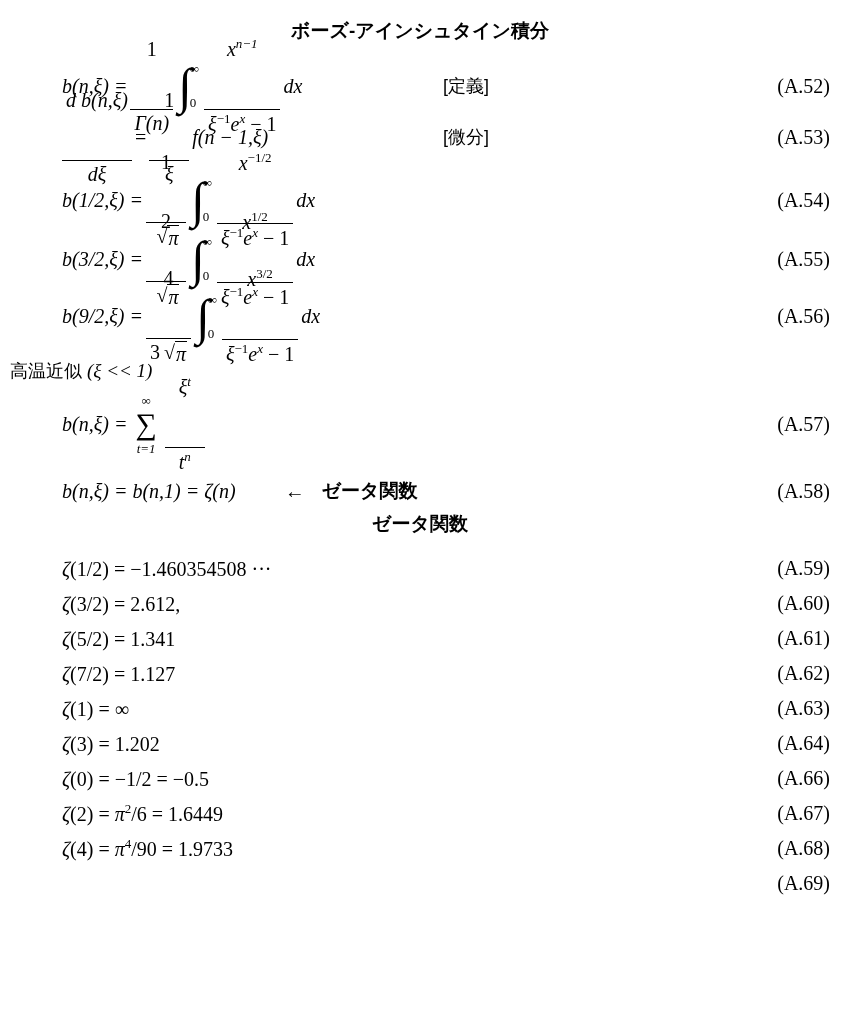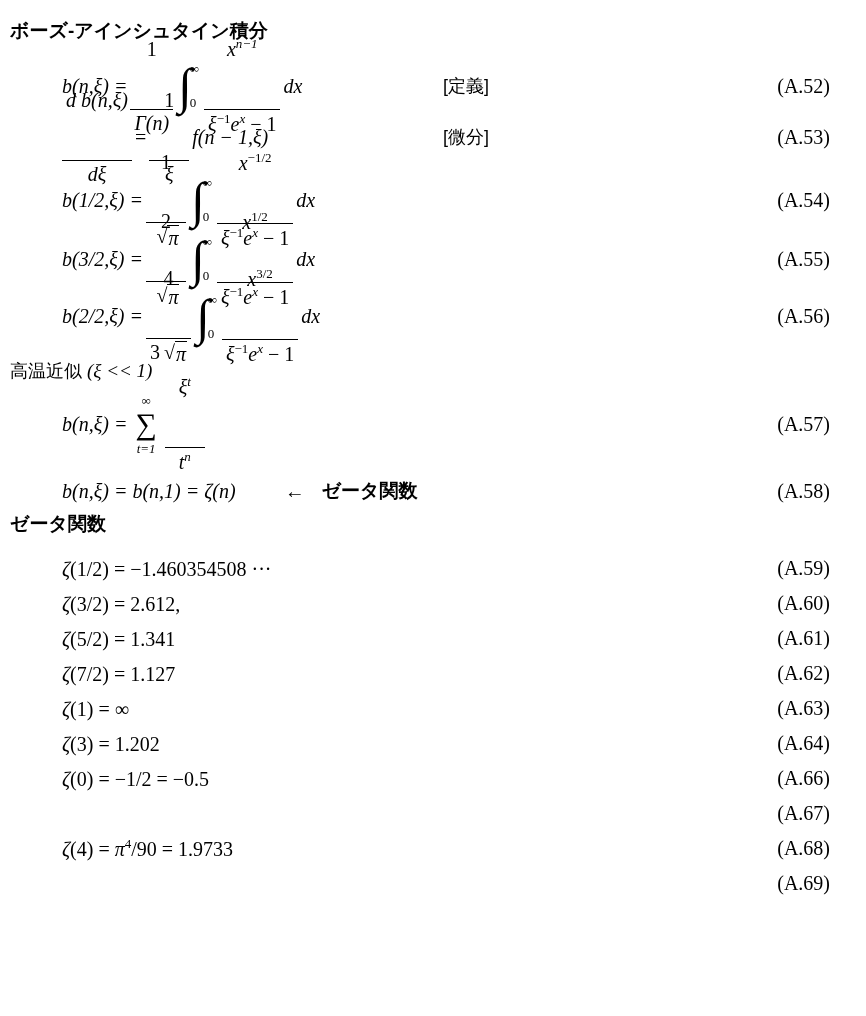--- a/index.html
+++ b/index.html
@@ -10,21 +10,21 @@
     font-family:"Liberation Serif", serif;
     font-size:20px;
     background:#ffffff;
     overflow:hidden;
   }
   .jp-bold {
     font-family:"Liberation Sans", sans-serif;
     font-weight:bold; font-size:19px;
     margin:0;
   }
-  h1.jp-bold { margin:0 0 14px 0; }
+  h1.jp-bold { margin:0 0 14px 0;text-align:center; }
   .sec-head {
     font-family:"Liberation Sans", sans-serif;
     font-size:18px; height:24px; display:flex; align-items:center;
   }
   .sec-cond {
     font-family:"Liberation Serif", serif;
     font-style:italic; font-size:19px; margin-left:5px;
   }
   .eq-row { position:relative; display:flex; align-items:center; }
   .eq-row .math { margin-left:52px; display:flex; align-items:center; gap:3px; white-space:pre; }
@@ -161,21 +161,21 @@
         <span class="fn"><i>x</i><sup>1/2</sup></span>
         <span class="fd"><i>ξ</i><sup>−1</sup><i>e</i><sup class="sup-i">x</sup><span> − 1</span></span>
       </span>
       <span class="mi">dx</span>
     </div>
     <span class="eqnum">(A.55)</span>
   </div>
 
   <div class="eq-row h57">
     <div class="math">
-      <span class="mi">b(2/2,ξ) =</span>
+      <span class="mi">b(9/2,ξ) =</span>
       <span class="frac">
         <span class="fn">4</span>
         <span class="fd"><span class="den-pre">3</span><span class="sqrt"><span class="sqrt-sign">√</span><span class="rad">π</span></span></span>
       </span>
       <span class="int">
         <span class="int-sign">∫</span>
         <span class="int-lims">
           <span>∞</span>
           <span>0</span>
         </span>
@@ -245,20 +245,21 @@
     </div>
     <div class="z-row">
       <div class="z-expr"><i class="z-head">ζ</i><span>(3) = 1.202</span><i class="z-pi"></i><sup class="z-sup"></sup><span></span></div>
       <span class="eqnum">(A.64)</span>
     </div>
     <div class="z-row">
       <div class="z-expr"><i class="z-head">ζ</i><span>(0) = −1/2 = −0.5</span><i class="z-pi"></i><sup class="z-sup"></sup><span></span></div>
       <span class="eqnum">(A.66)</span>
     </div>
     <div class="z-row">
+      <div class="z-expr"><i class="z-head">ζ</i><span>(2) = </span><i class="z-pi">π</i><sup class="z-sup">2</sup><span>/6 = 1.6449</span></div>
       <span class="eqnum">(A.67)</span>
     </div>
     <div class="z-row">
       <div class="z-expr"><i class="z-head">ζ</i><span>(4) = </span><i class="z-pi">π</i><sup class="z-sup">4</sup><span>/90 = 1.9733</span></div>
       <span class="eqnum">(A.68)</span>
     </div>
     <div class="z-row">
       <span class="eqnum">(A.69)</span>
     </div>
   </div>

